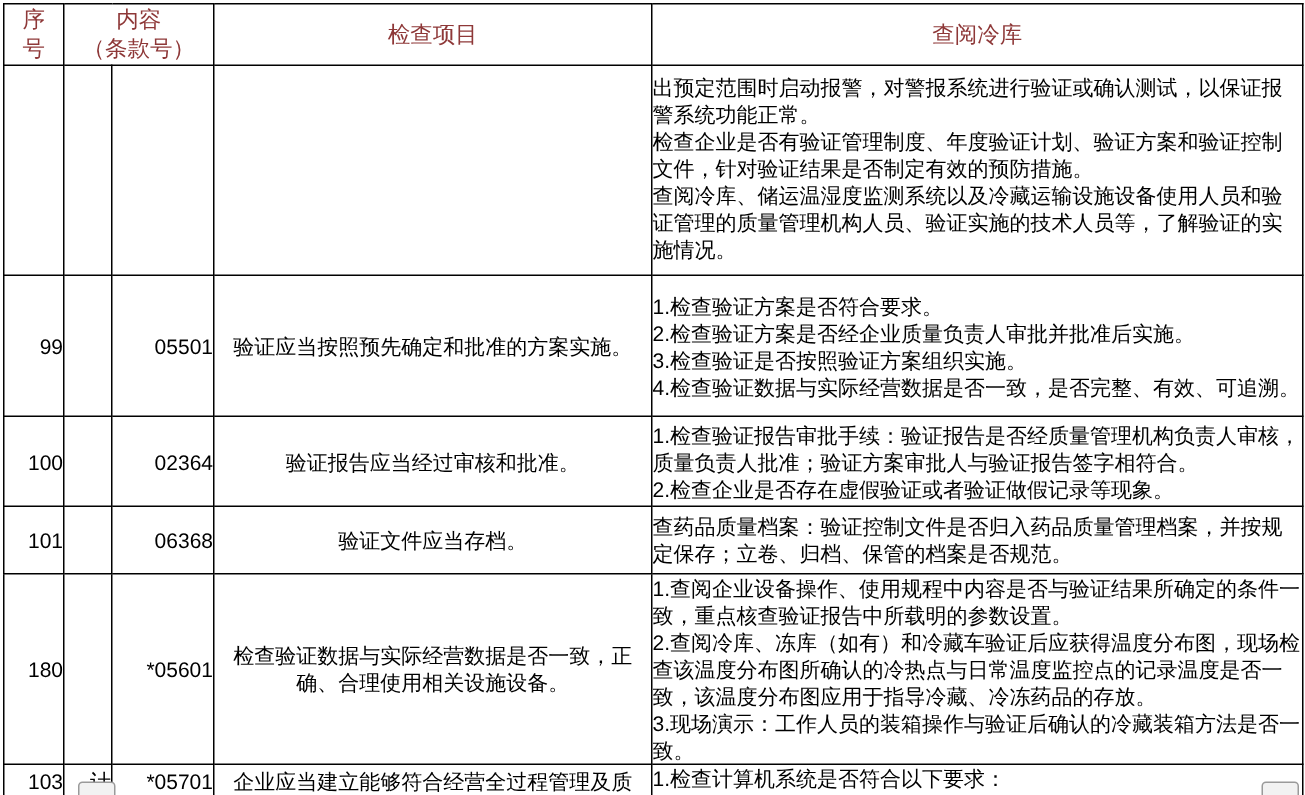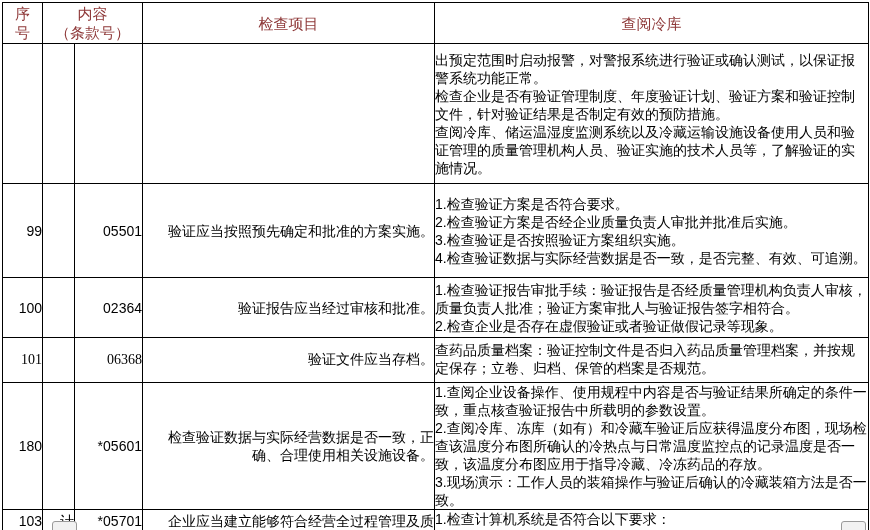--- a/index.html
+++ b/index.html
@@ -29,31 +29,31 @@
     white-space:pre-line;
     color:#8e3838;
   }
   .c-no    { width:40px; }
   .c-group { width:32px; }
   .c-clause{ width:68px; }
   .c-item  { width:292px; }
   .c-detail{ width:434px; }
 
   .cell-no, .cell-group, .cell-clause { text-align:right; }
-  .cell-item { text-align:right; padding:2px 7px; }
+  .cell-item { text-align:center; padding:2px 7px; }
   .cell-detail {
     text-align:left; vertical-align:top;
     padding:1px 5px 1px 5px;
     white-space:pre-line;
   }
   tr.r-head { height:41px; }
-  tr.r-cont { height:140px; }
+  tr.r-cont { height:140px;font-family:Liberation Mono, monospace; }
   tr.r-99   { height:94px; }
   tr.r-100  { height:60px; }
-  tr.r-101  { height:45px;font-family:Liberation Serif, serif; }
+  tr.r-101  { height:45px; }
   tr.r-102  { height:123px; }
   tr.r-103  { height:60px; }
   tr.r-103 td { vertical-align:top; }
   tr.r-103 .cell-no, tr.r-103 .cell-group, tr.r-103 .cell-clause { padding-top:2px; }
   tr.r-103 .cell-item { padding-top:2px; }
 
   .edge-handle {
     position:absolute; top:521px;
     width:23px; height:12px;
     background:#f2f2f2;

